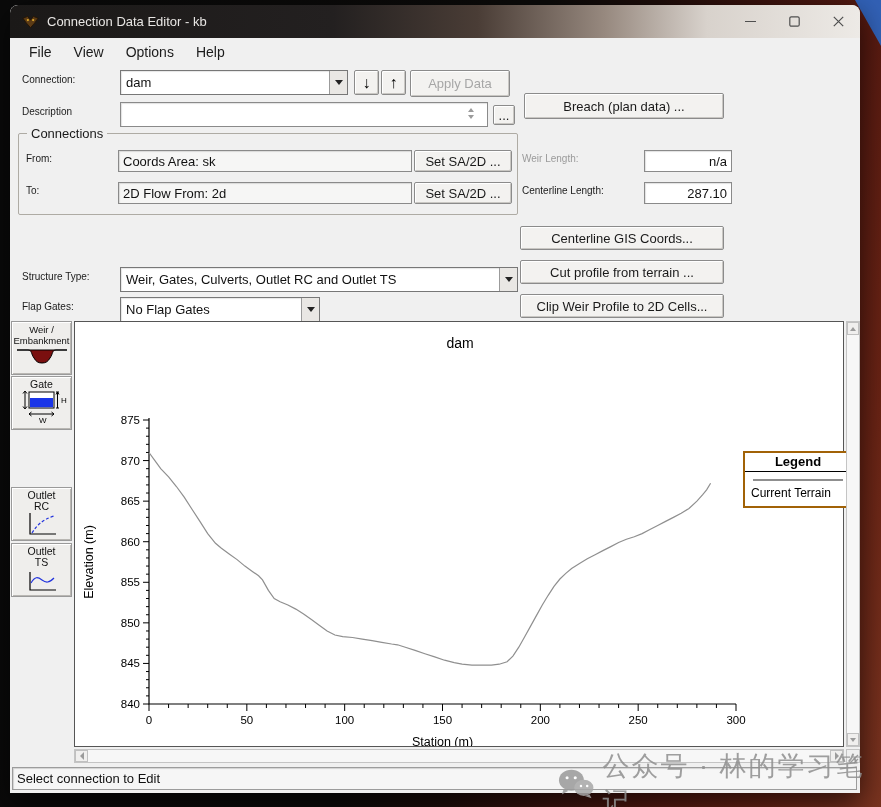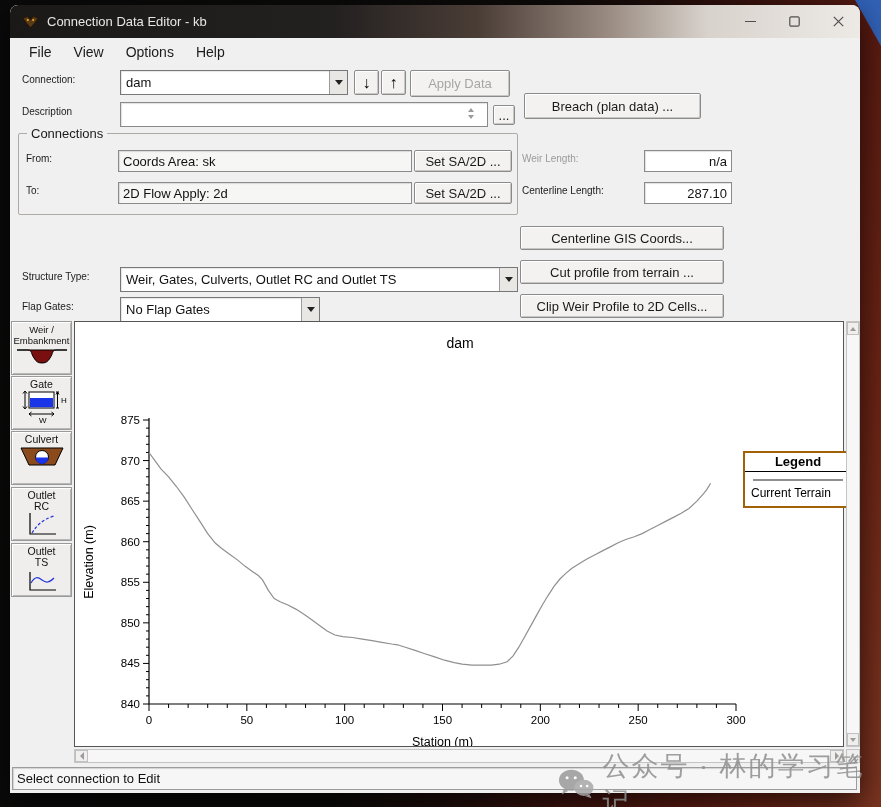--- a/index.html
+++ b/index.html
@@ -166,25 +166,25 @@
     <div class="group" style="left:8px; top:128px; width:500px; height:82px;">
       <span class="gtitle">Connections</span>
     </div>
     <span class="lbl" style="left:16px; top:148px;">From:</span>
     <div class="field flat" style="left:108px; top:145px; width:294px; height:22px;">
       <span>Coords Area: sk</span>
     </div>
     <div class="btn" style="left:404px; top:145px; width:98px; height:22px;">Set SA/2D ...</div>
     <span class="lbl" style="left:16px; top:180px;">To:</span>
     <div class="field flat" style="left:108px; top:177px; width:294px; height:22px;">
-      <span>2D Flow Apply: 2d</span>
+      <span>2D Flow From: 2d</span>
     </div>
     <div class="btn" style="left:404px; top:177px; width:98px; height:22px;">Set SA/2D ...</div>
 
-    <div class="btn" style="left:514px; top:88px; width:177px; height:26px;">Breach (plan data) ...</div>
+    <div class="btn" style="left:514px; top:88px; width:200px; height:26px;">Breach (plan data) ...</div>
     <span class="lbl disabled" style="left:512px; top:148px;">Weir Length:</span>
     <div class="field num" style="left:634px; top:145px; width:88px; height:22px;">
       <span>n/a</span>
     </div>
     <span class="lbl" style="left:512px; top:180px;">Centerline Length:</span>
     <div class="field num" style="left:634px; top:177px; width:88px; height:22px;">
       <span>287.10</span>
     </div>
     <div class="btn" style="left:510px; top:221px; width:204px; height:24px;">Centerline GIS Coords...</div>
     <div class="btn" style="left:510px; top:255px; width:204px; height:24px;">Cut profile from terrain ...</div>
@@ -216,28 +216,20 @@
     <div class="sb-btn" style="top:371px;">
       <span class="t">Gate</span>
       <svg width="50" height="34" viewBox="0 0 50 34">
         <rect x="12" y="2" width="25" height="16" fill="#fff" stroke="#000"></rect>
         <rect x="13" y="8" width="23" height="9.2" fill="#1a35e8"></rect>
         <path d="M8 2 V18 M6 3.5 L8 1 L10 3.5 M6 16.5 L8 19 L10 16.5" stroke="#000" fill="none" stroke-width="1"></path>
         <path d="M39 2 H42 M39 18 H42 M40.5 2 V18 M39 4.5 L40.5 2 L42 4.5" stroke="#000" fill="none" stroke-width="1"></path>
         <text x="44" y="13" font-size="8" fill="#000">H</text>
         <path d="M12 24 H37 M14.5 22 L12 24 L14.5 26 M34.5 22 L37 24 L34.5 26" stroke="#000" fill="none" stroke-width="1"></path>
         <text x="22" y="33" font-size="8" fill="#000">W</text>
-      </svg>
-    </div>
-    <div class="sb-btn" style="top:426px;">
-      <span class="t">Culvert</span>
-      <svg width="46" height="24" viewBox="0 0 46 24">
-        <path d="M2 3 H44 L36 20 H10 Z" fill="#8a4a1c" stroke="#000"></path>
-        <circle cx="23" cy="12" r="6.5" fill="#fff" stroke="#000"></circle>
-        <path d="M16.5 12.5 A6.5 6.5 0 0 0 29.5 12.5 Z" fill="#1a35e8"></path>
       </svg>
     </div>
     <div class="sb-btn" style="top:482px;">
       <span class="t">Outlet</span>
       <span class="t">RC</span>
       <svg width="32" height="25" viewBox="0 0 32 25">
         <path d="M4 1 V22 H30" stroke="#000" fill="none" stroke-width="1.2"></path>
         <path d="M6 21 C11 13 16 8 28 4" stroke="#2233dd" fill="none" stroke-width="1.2" stroke-dasharray="3 2"></path>
       </svg>
     </div>

